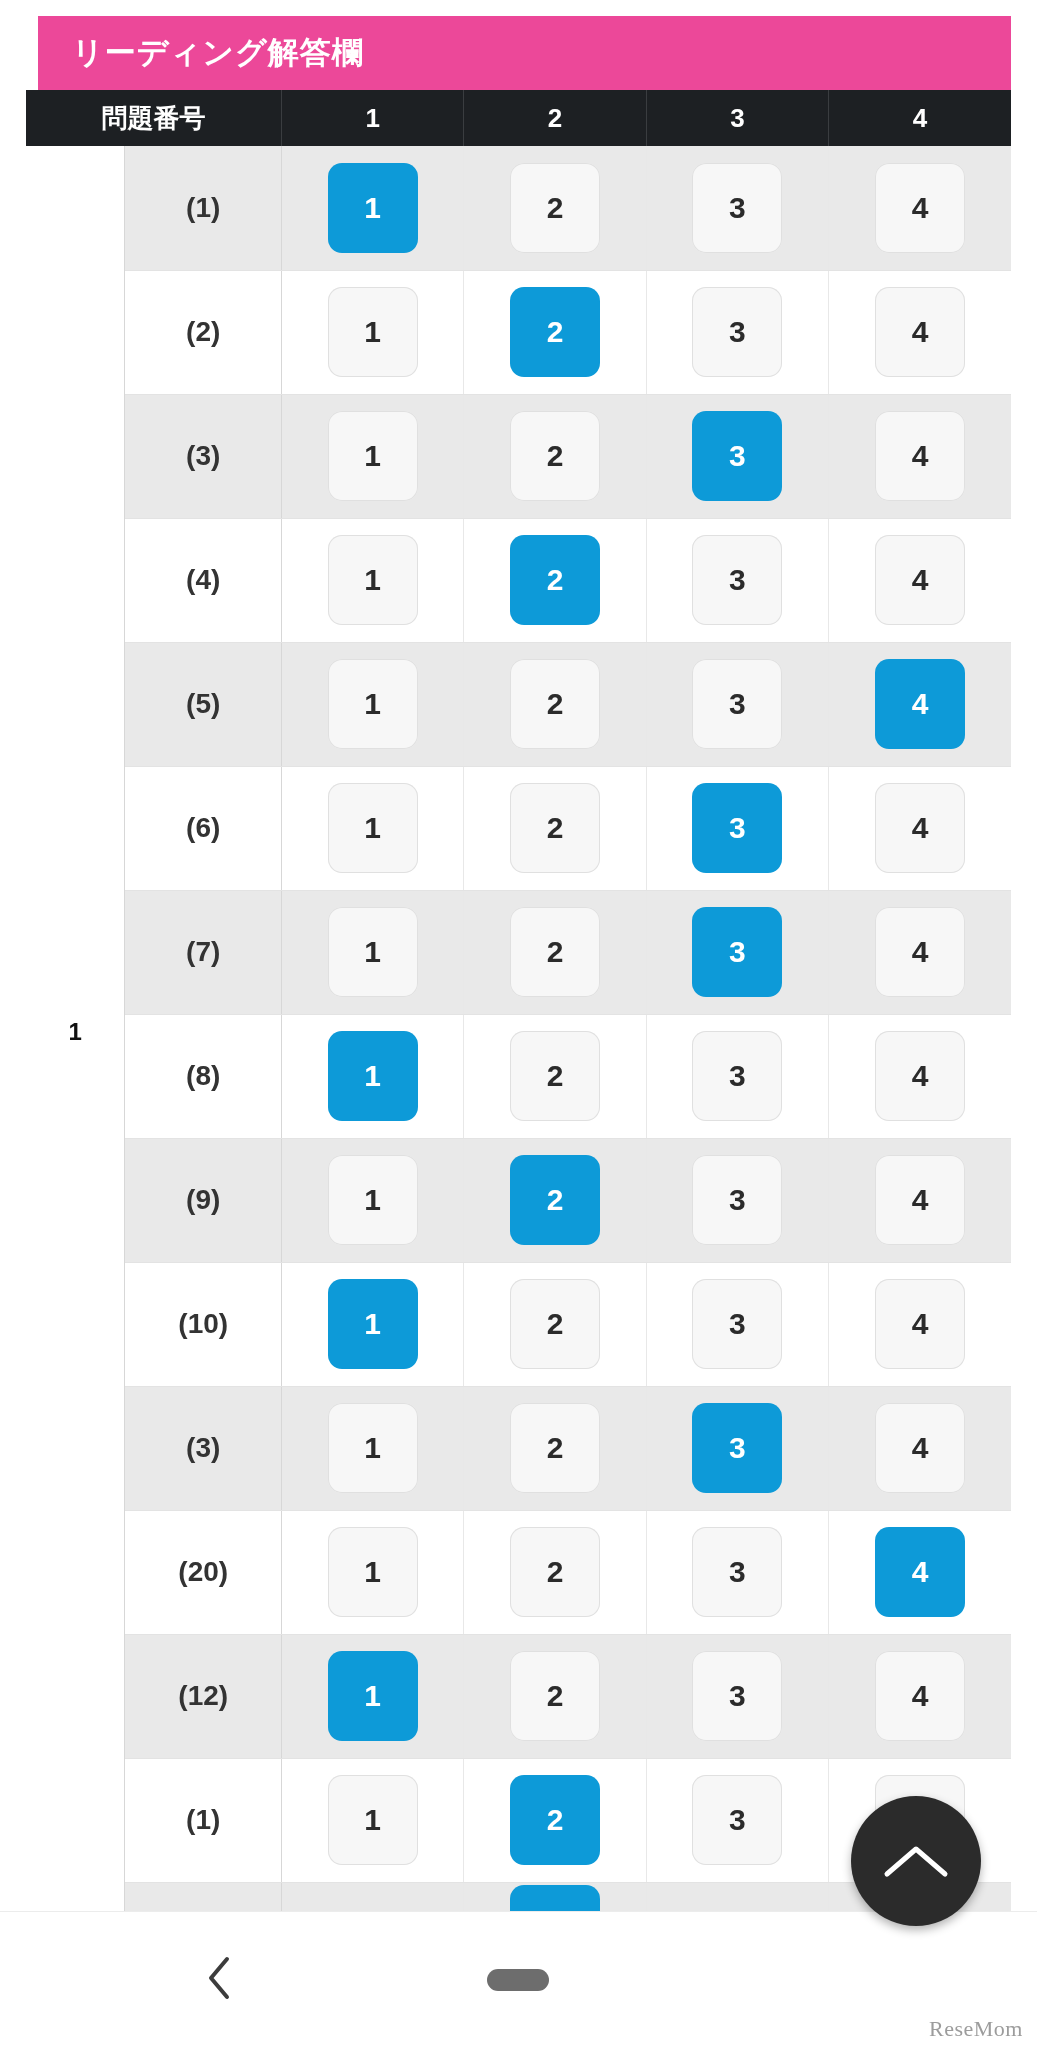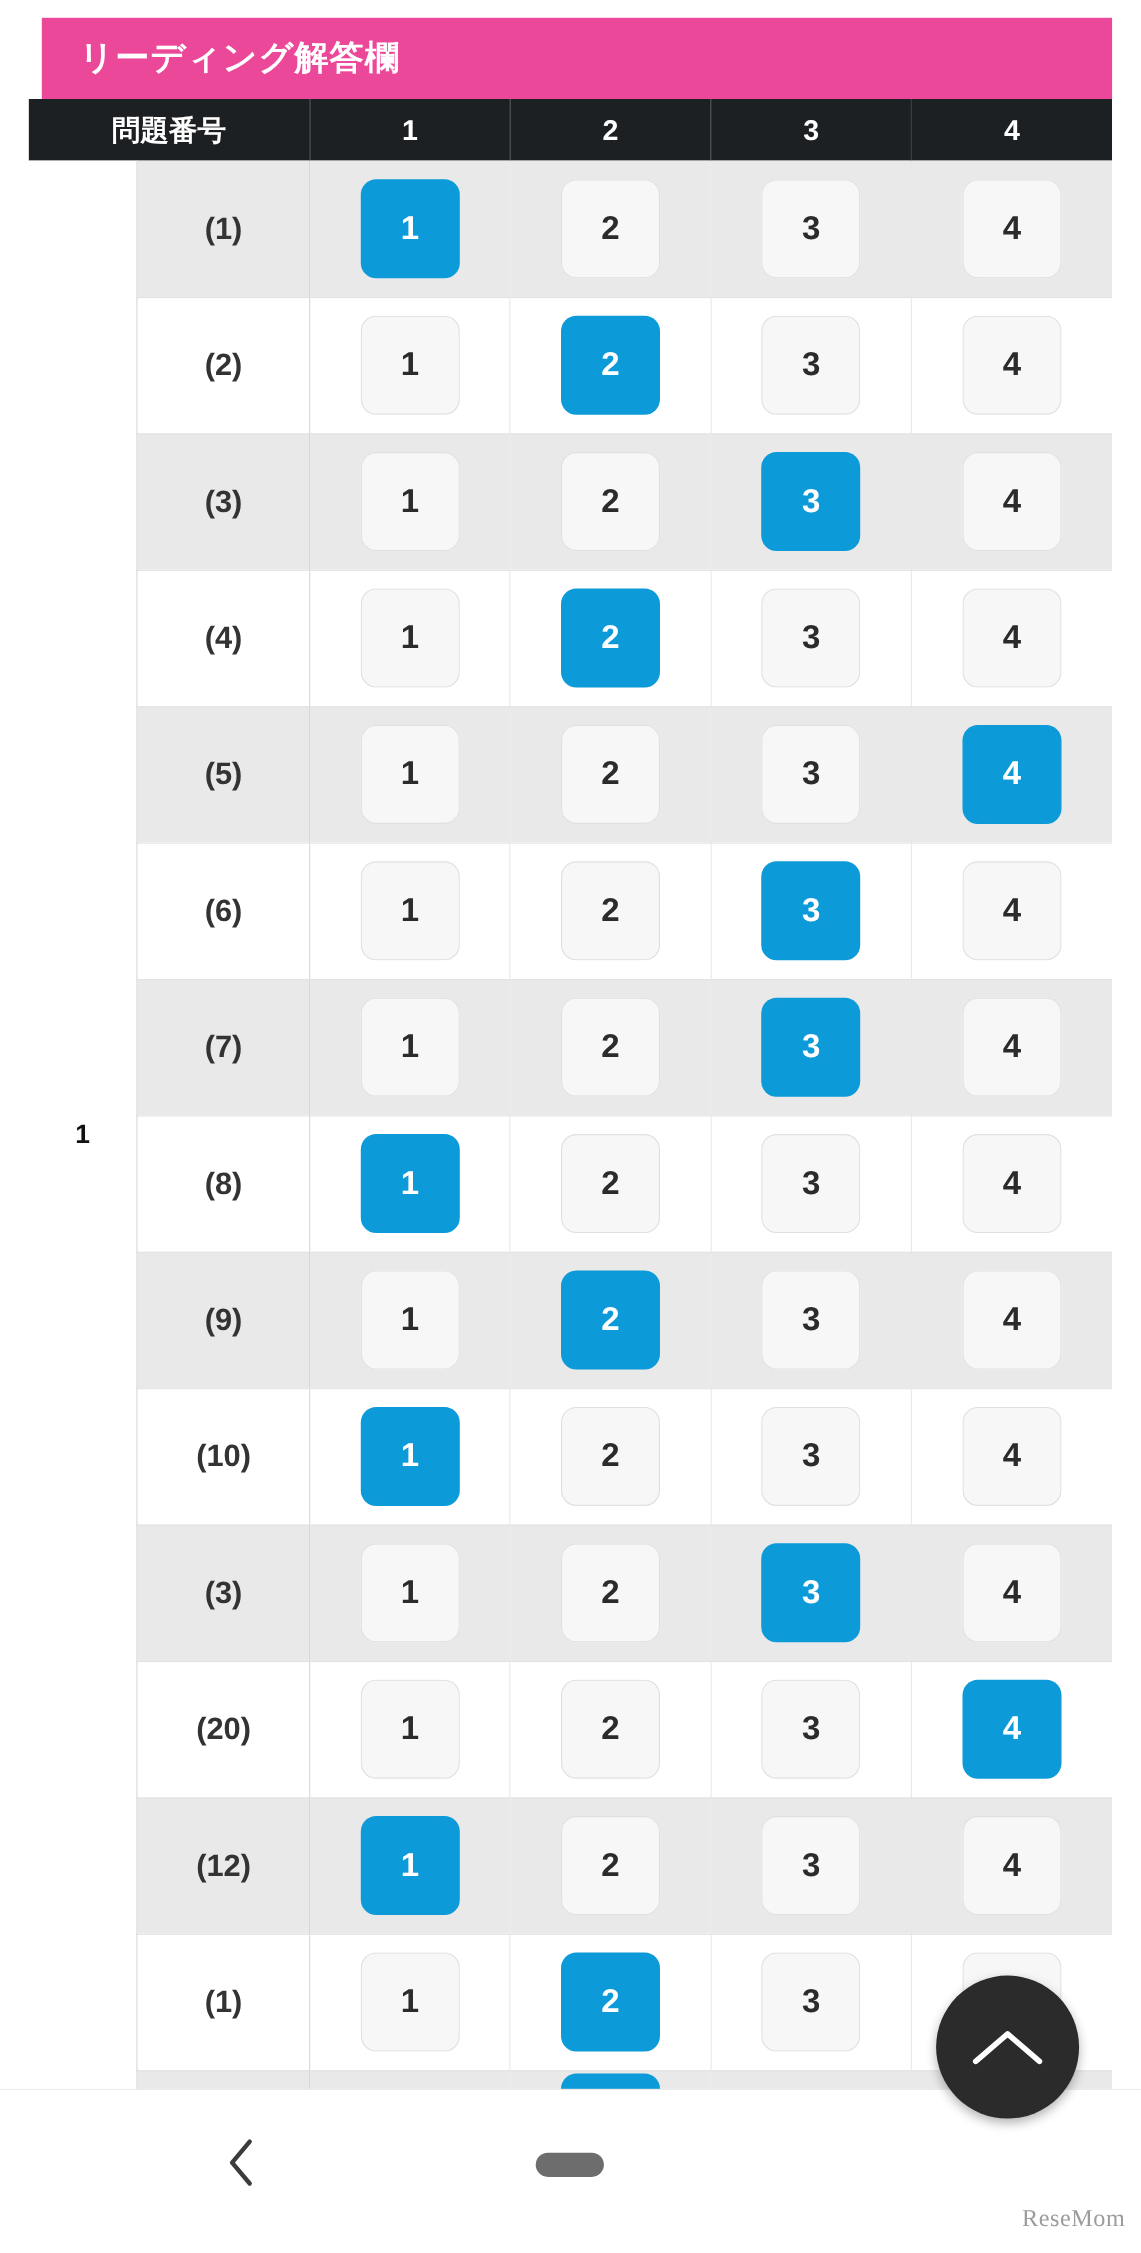--- a/index.html
+++ b/index.html
@@ -149,21 +149,21 @@
     justify-content: center;
     box-shadow: 0 4px 10px rgba(0,0,0,0.3);
     z-index: 30;
   }
   .scroll-top svg { display: block; }
 
   
   .nav-bar {
     position: absolute;
     left: 0;
-    bottom: 12px;
+    bottom: 0;
     width: 1037px;
     height: 137px;
     background: #ffffff;
     border-top: 1px solid #ececec;
   }
   .nav-back {
     position: absolute;
     left: 196px;
     top: 44px;
     width: 48px;

